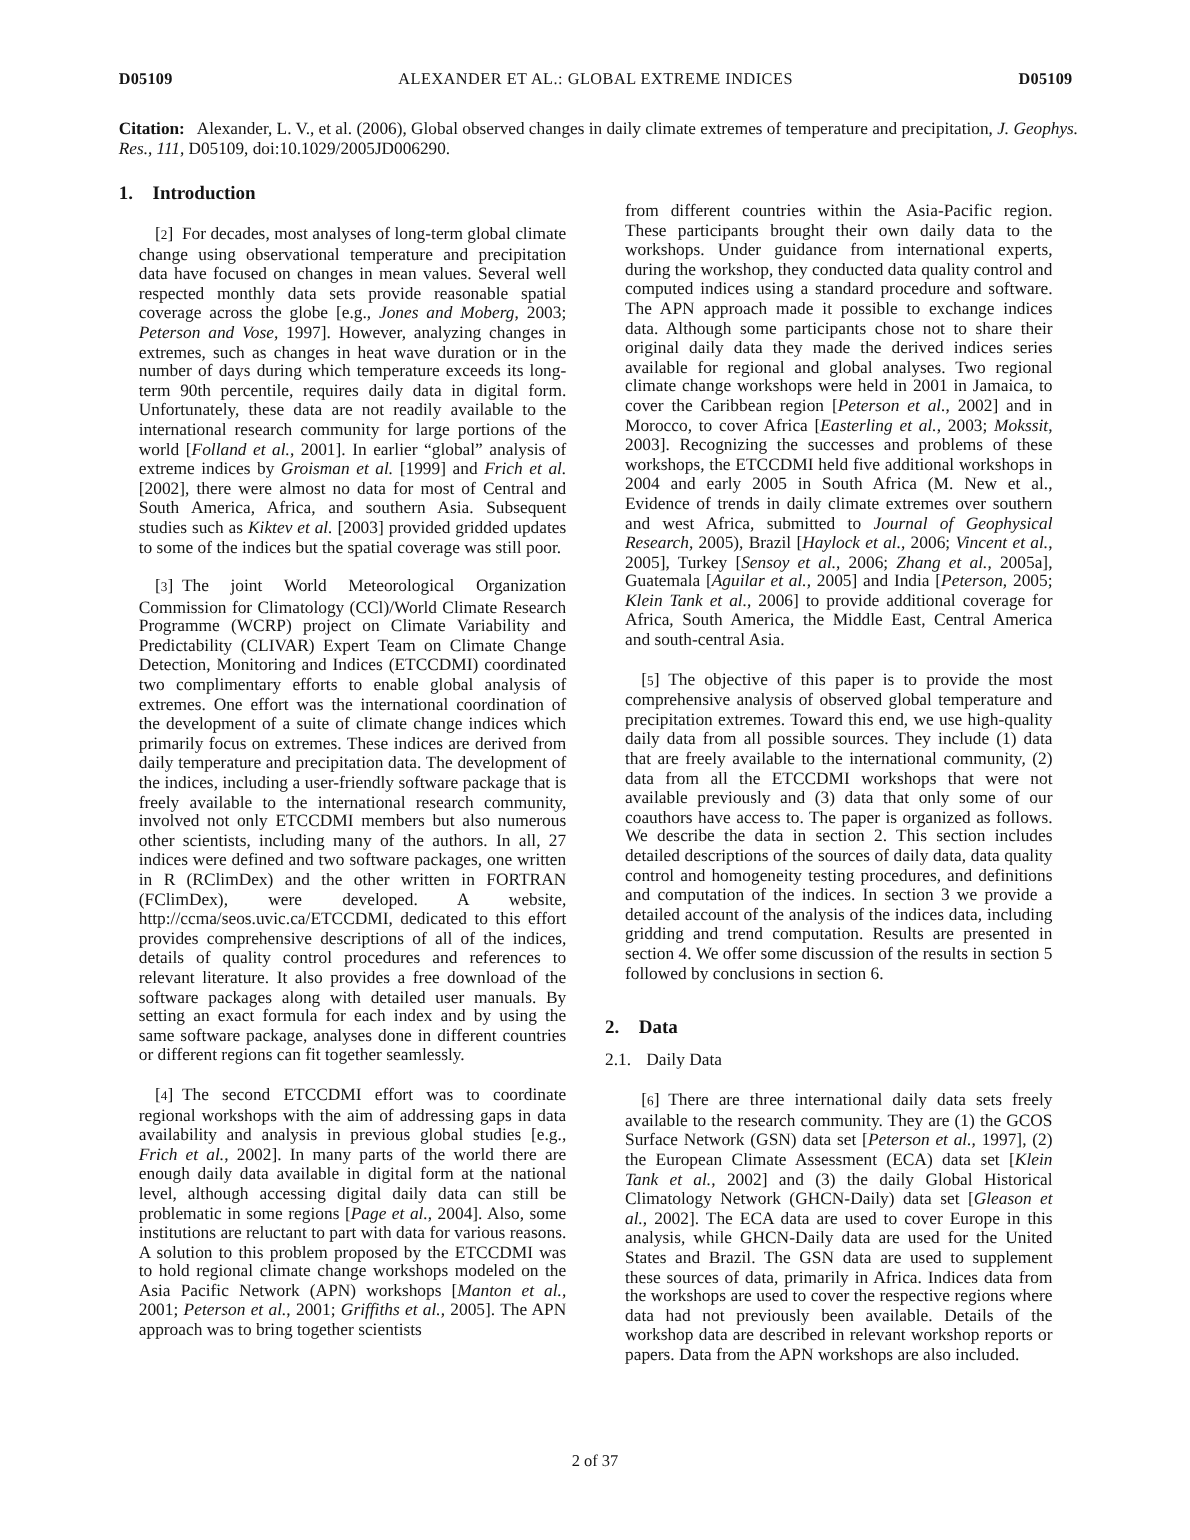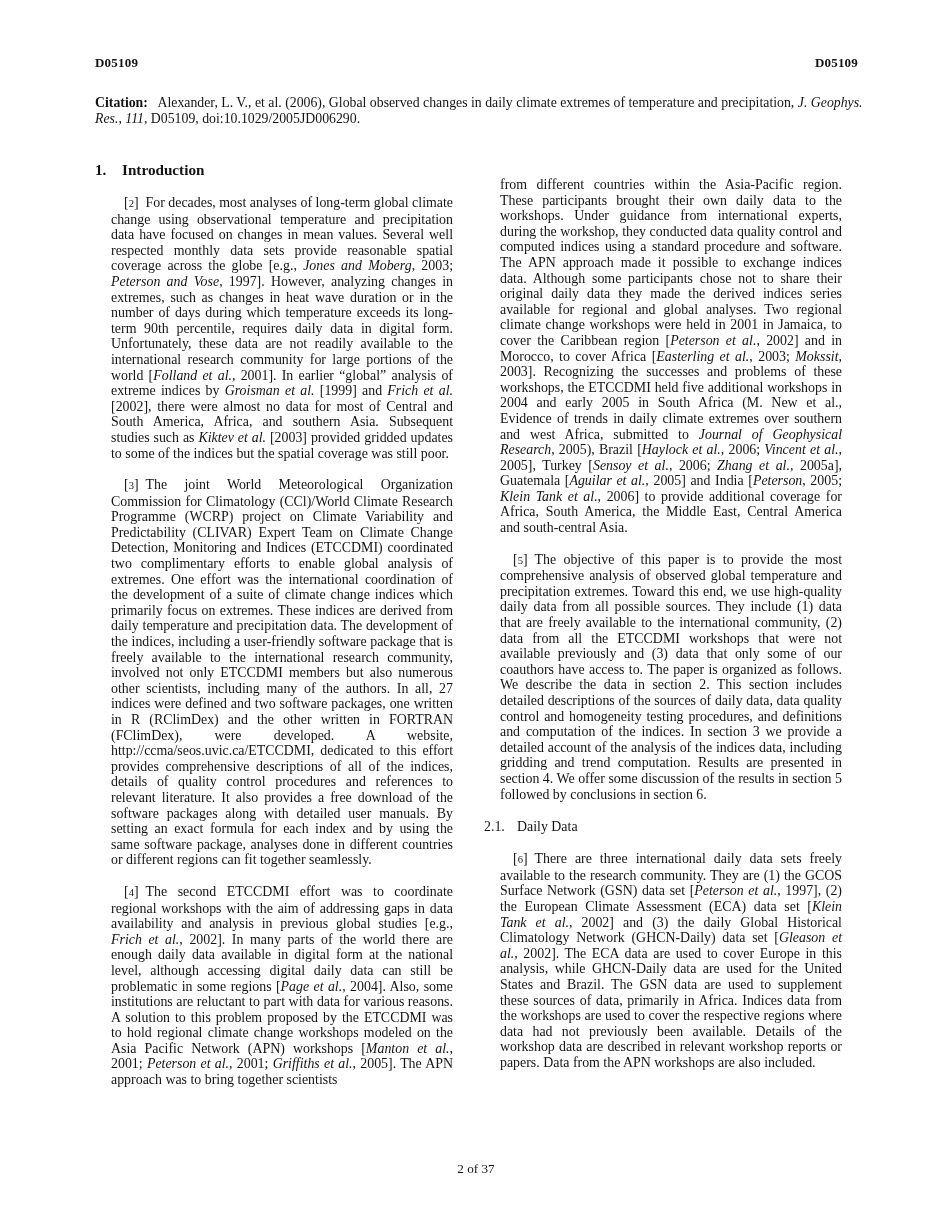--- a/index.html
+++ b/index.html
@@ -20,21 +20,21 @@
   .pg-header .running-title{letter-spacing:.4px;}
 
   .citation{
     position:absolute;top:95px;left:95px;right:89px;
     font-size:13.8px;line-height:16.2px;text-align:left;
   }
   .citation .bd{font-weight:bold;}
   .citation .it{font-style:italic;}
 
   .columns{
-    position:absolute;top:161px;left:95px;right:94px;
+    position:absolute;top:146px;left:95px;right:94px;
     display:flex;gap:15px;
   }
   .col{flex:1 1 0;min-width:0;}
 
   .h1{
     font-weight:bold;font-size:15.2px;line-height:18px;
     margin:0 0 9px 0;
   }
   .h1 .hnum{display:inline-block;min-width:27px;}
   .col .h1:not(:first-child){margin-top:26px;}
@@ -60,35 +60,37 @@
     text-align:center;font-size:13.2px;
   }
 </style>
 </head>
 <body>
 
 <div class="page">
 
   <div class="pg-header">
     <span class="docid">D05109</span>
+    <span class="running-title">ALEXANDER ET AL.: GLOBAL EXTREME INDICES</span>
     <span class="docid">D05109</span>
   </div>
 
   <div class="citation"><span class="bd">Citation:</span><span class="">  Alexander, L. V., et al. (2006), Global observed changes in daily climate extremes of temperature and precipitation, </span><span class="it">J. Geophys. Res.</span><span class="">, </span><span class="it">111</span><span class="">, D05109, doi:10.1029/2005JD006290.</span></div>
 
   <div class="columns">
     <div class="col">
         <div class="h1"><span class="hnum">1.</span><span>Introduction</span></div>
         <p class="para"><span class="pnum">[<span class="pdigit">2</span>] </span><span class="">For decades, most analyses of long-term global climate change using observational temperature and precipitation data have focused on changes in mean values. Several well respected monthly data sets provide reasonable spatial coverage across the globe [e.g., </span><span class="it">Jones and Moberg</span><span class="">, 2003; </span><span class="it">Peterson and Vose</span><span class="">, 1997]. However, analyzing changes in extremes, such as changes in heat wave duration or in the number of days during which temperature exceeds its long-term 90th percentile, requires daily data in digital form. Unfortunately, these data are not readily available to the international research community for large portions of the world [</span><span class="it">Folland et al.</span><span class="">, 2001]. In earlier “global” analysis of extreme indices by </span><span class="it">Groisman et al.</span><span class=""> [1999] and </span><span class="it">Frich et al.</span><span class=""> [2002], there were almost no data for most of Central and South America, Africa, and southern Asia. Subsequent studies such as </span><span class="it">Kiktev et al.</span><span class=""> [2003] provided gridded updates to some of the indices but the spatial coverage was still poor.</span></p>
         <p class="para"><span class="pnum">[<span class="pdigit">3</span>] </span><span class="">The joint World Meteorological Organization Commission for Climatology (CCl)/World Climate Research Programme (WCRP) project on Climate Variability and Predictability (CLIVAR) Expert Team on Climate Change Detection, Monitoring and Indices (ETCCDMI) coordinated two complimentary efforts to enable global analysis of extremes. One effort was the international coordination of the development of a suite of climate change indices which primarily focus on extremes. These indices are derived from daily temperature and precipitation data. The development of the indices, including a user-friendly software package that is freely available to the international research community, involved not only ETCCDMI members but also numerous other scientists, including many of the authors. In all, 27 indices were defined and two software packages, one written in R (RClimDex) and the other written in FORTRAN (FClimDex), were developed. A website, http://ccma/seos.uvic.ca/ETCCDMI, dedicated to this effort provides comprehensive descriptions of all of the indices, details of quality control procedures and references to relevant literature. It also provides a free download of the software packages along with detailed user manuals. By setting an exact formula for each index and by using the same software package, analyses done in different countries or different regions can fit together seamlessly.</span></p>
         <p class="para"><span class="pnum">[<span class="pdigit">4</span>] </span><span class="">The second ETCCDMI effort was to coordinate regional workshops with the aim of addressing gaps in data availability and analysis in previous global studies [e.g., </span><span class="it">Frich et al.</span><span class="">, 2002]. In many parts of the world there are enough daily data available in digital form at the national level, although accessing digital daily data can still be problematic in some regions [</span><span class="it">Page et al.</span><span class="">, 2004]. Also, some institutions are reluctant to part with data for various reasons. A solution to this problem proposed by the ETCCDMI was to hold regional climate change workshops modeled on the Asia Pacific Network (APN) workshops [</span><span class="it">Manton et al.</span><span class="">, 2001; </span><span class="it">Peterson et al.</span><span class="">, 2001; </span><span class="it">Griffiths et al.</span><span class="">, 2005]. The APN approach was to bring together scientists</span></p>
       </div>
     <div class="col">
         <p class="para cont"><span class="">from different countries within the Asia-Pacific region. These participants brought their own daily data to the workshops. Under guidance from international experts, during the workshop, they conducted data quality control and computed indices using a standard procedure and software. The APN approach made it possible to exchange indices data. Although some participants chose not to share their original daily data they made the derived indices series available for regional and global analyses. Two regional climate change workshops were held in 2001 in Jamaica, to cover the Caribbean region [</span><span class="it">Peterson et al.</span><span class="">, 2002] and in Morocco, to cover Africa [</span><span class="it">Easterling et al.</span><span class="">, 2003; </span><span class="it">Mokssit</span><span class="">, 2003]. Recognizing the successes and problems of these workshops, the ETCCDMI held five additional workshops in 2004 and early 2005 in South Africa (M. New et al., Evidence of trends in daily climate extremes over southern and west Africa, submitted to </span><span class="it">Journal of Geophysical Research</span><span class="">, 2005), Brazil [</span><span class="it">Haylock et al.</span><span class="">, 2006; </span><span class="it">Vincent et al.</span><span class="">, 2005], Turkey [</span><span class="it">Sensoy et al.</span><span class="">, 2006; </span><span class="it">Zhang et al.</span><span class="">, 2005a], Guatemala [</span><span class="it">Aguilar et al.</span><span class="">, 2005] and India [</span><span class="it">Peterson</span><span class="">, 2005; </span><span class="it">Klein Tank et al.</span><span class="">, 2006] to provide additional coverage for Africa, South America, the Middle East, Central America and south-central Asia.</span></p>
         <p class="para"><span class="pnum">[<span class="pdigit">5</span>] </span><span class="">The objective of this paper is to provide the most comprehensive analysis of observed global temperature and precipitation extremes. Toward this end, we use high-quality daily data from all possible sources. They include (1) data that are freely available to the international community, (2) data from all the ETCCDMI workshops that were not available previously and (3) data that only some of our coauthors have access to. The paper is organized as follows. We describe the data in section 2. This section includes detailed descriptions of the sources of daily data, data quality control and homogeneity testing procedures, and definitions and computation of the indices. In section 3 we provide a detailed account of the analysis of the indices data, including gridding and trend computation. Results are presented in section 4. We offer some discussion of the results in section 5 followed by conclusions in section 6.</span></p>
+        <div class="h1"><span class="hnum">2.</span><span>Data</span></div>
         <div class="h2"><span class="hnum">2.1.</span><span>Daily Data</span></div>
         <p class="para"><span class="pnum">[<span class="pdigit">6</span>] </span><span class="">There are three international daily data sets freely available to the research community. They are (1) the GCOS Surface Network (GSN) data set [</span><span class="it">Peterson et al.</span><span class="">, 1997], (2) the European Climate Assessment (ECA) data set [</span><span class="it">Klein Tank et al.</span><span class="">, 2002] and (3) the daily Global Historical Climatology Network (GHCN-Daily) data set [</span><span class="it">Gleason et al.</span><span class="">, 2002]. The ECA data are used to cover Europe in this analysis, while GHCN-Daily data are used for the United States and Brazil. The GSN data are used to supplement these sources of data, primarily in Africa. Indices data from the workshops are used to cover the respective regions where data had not previously been available. Details of the workshop data are described in relevant workshop reports or papers. Data from the APN workshops are also included.</span></p>
       </div>
   </div>
 
   <div class="pg-footer">2 of 37</div>
 
 </div>
 
 </body></html>

